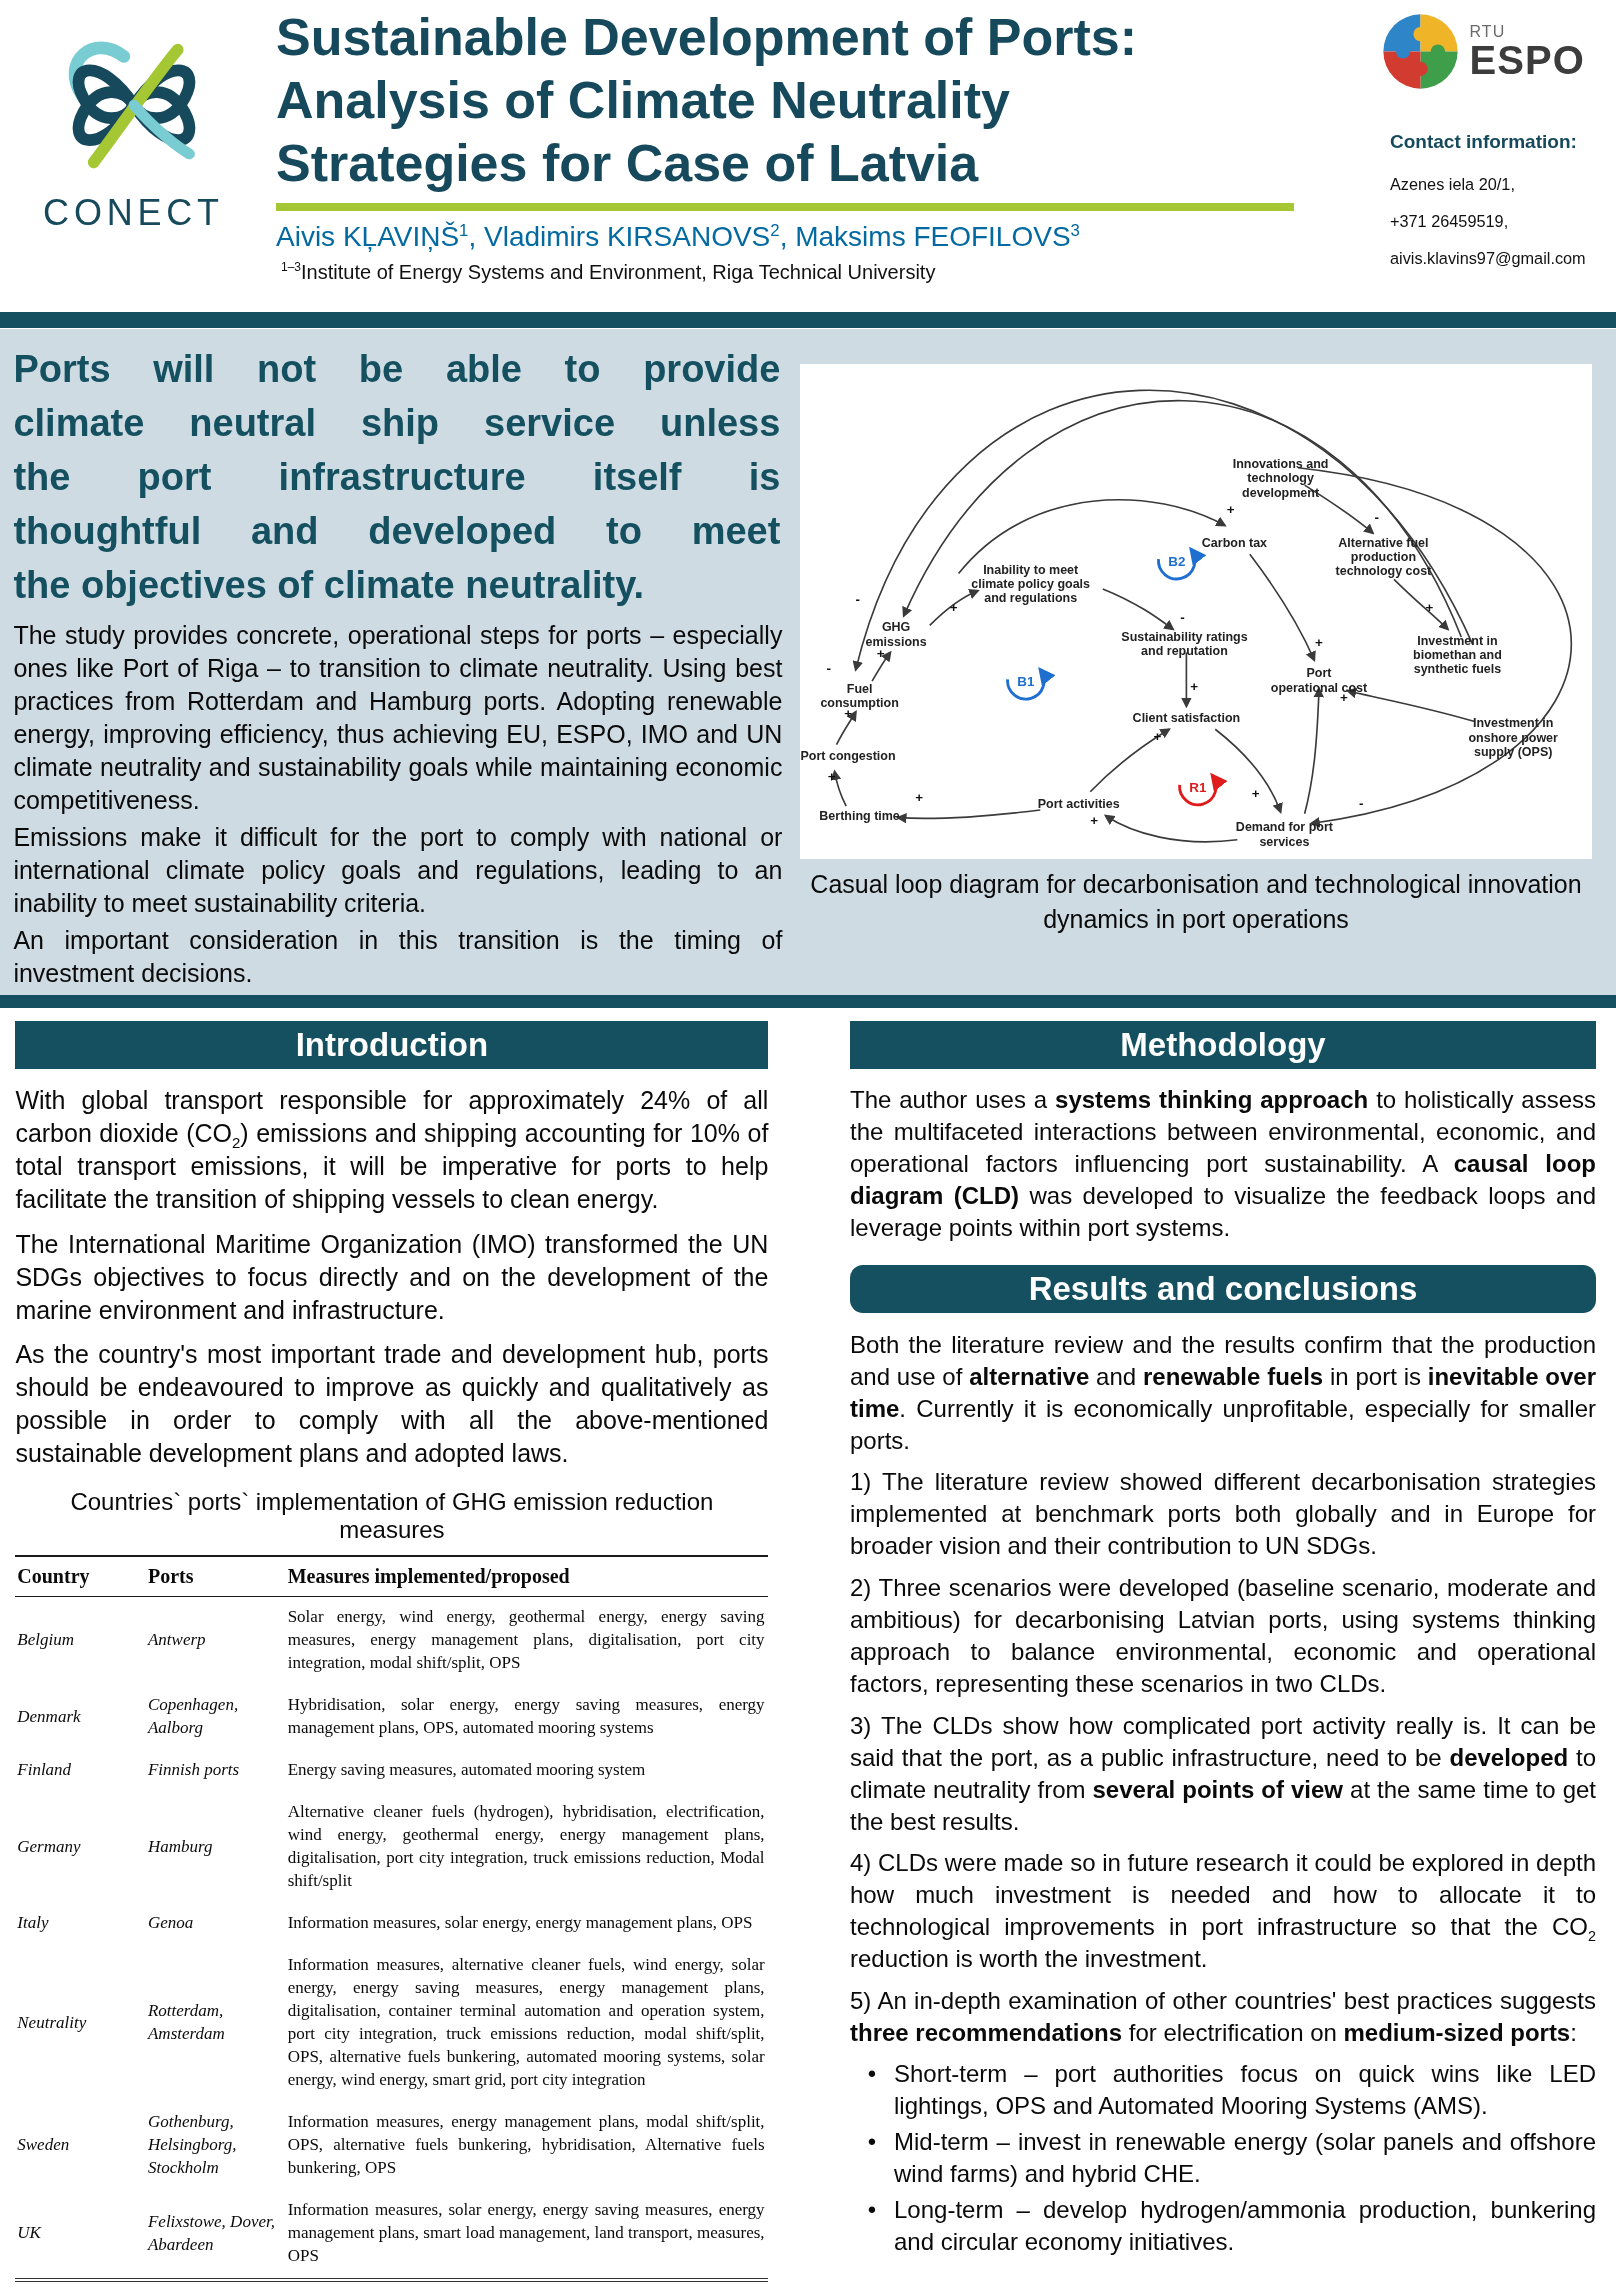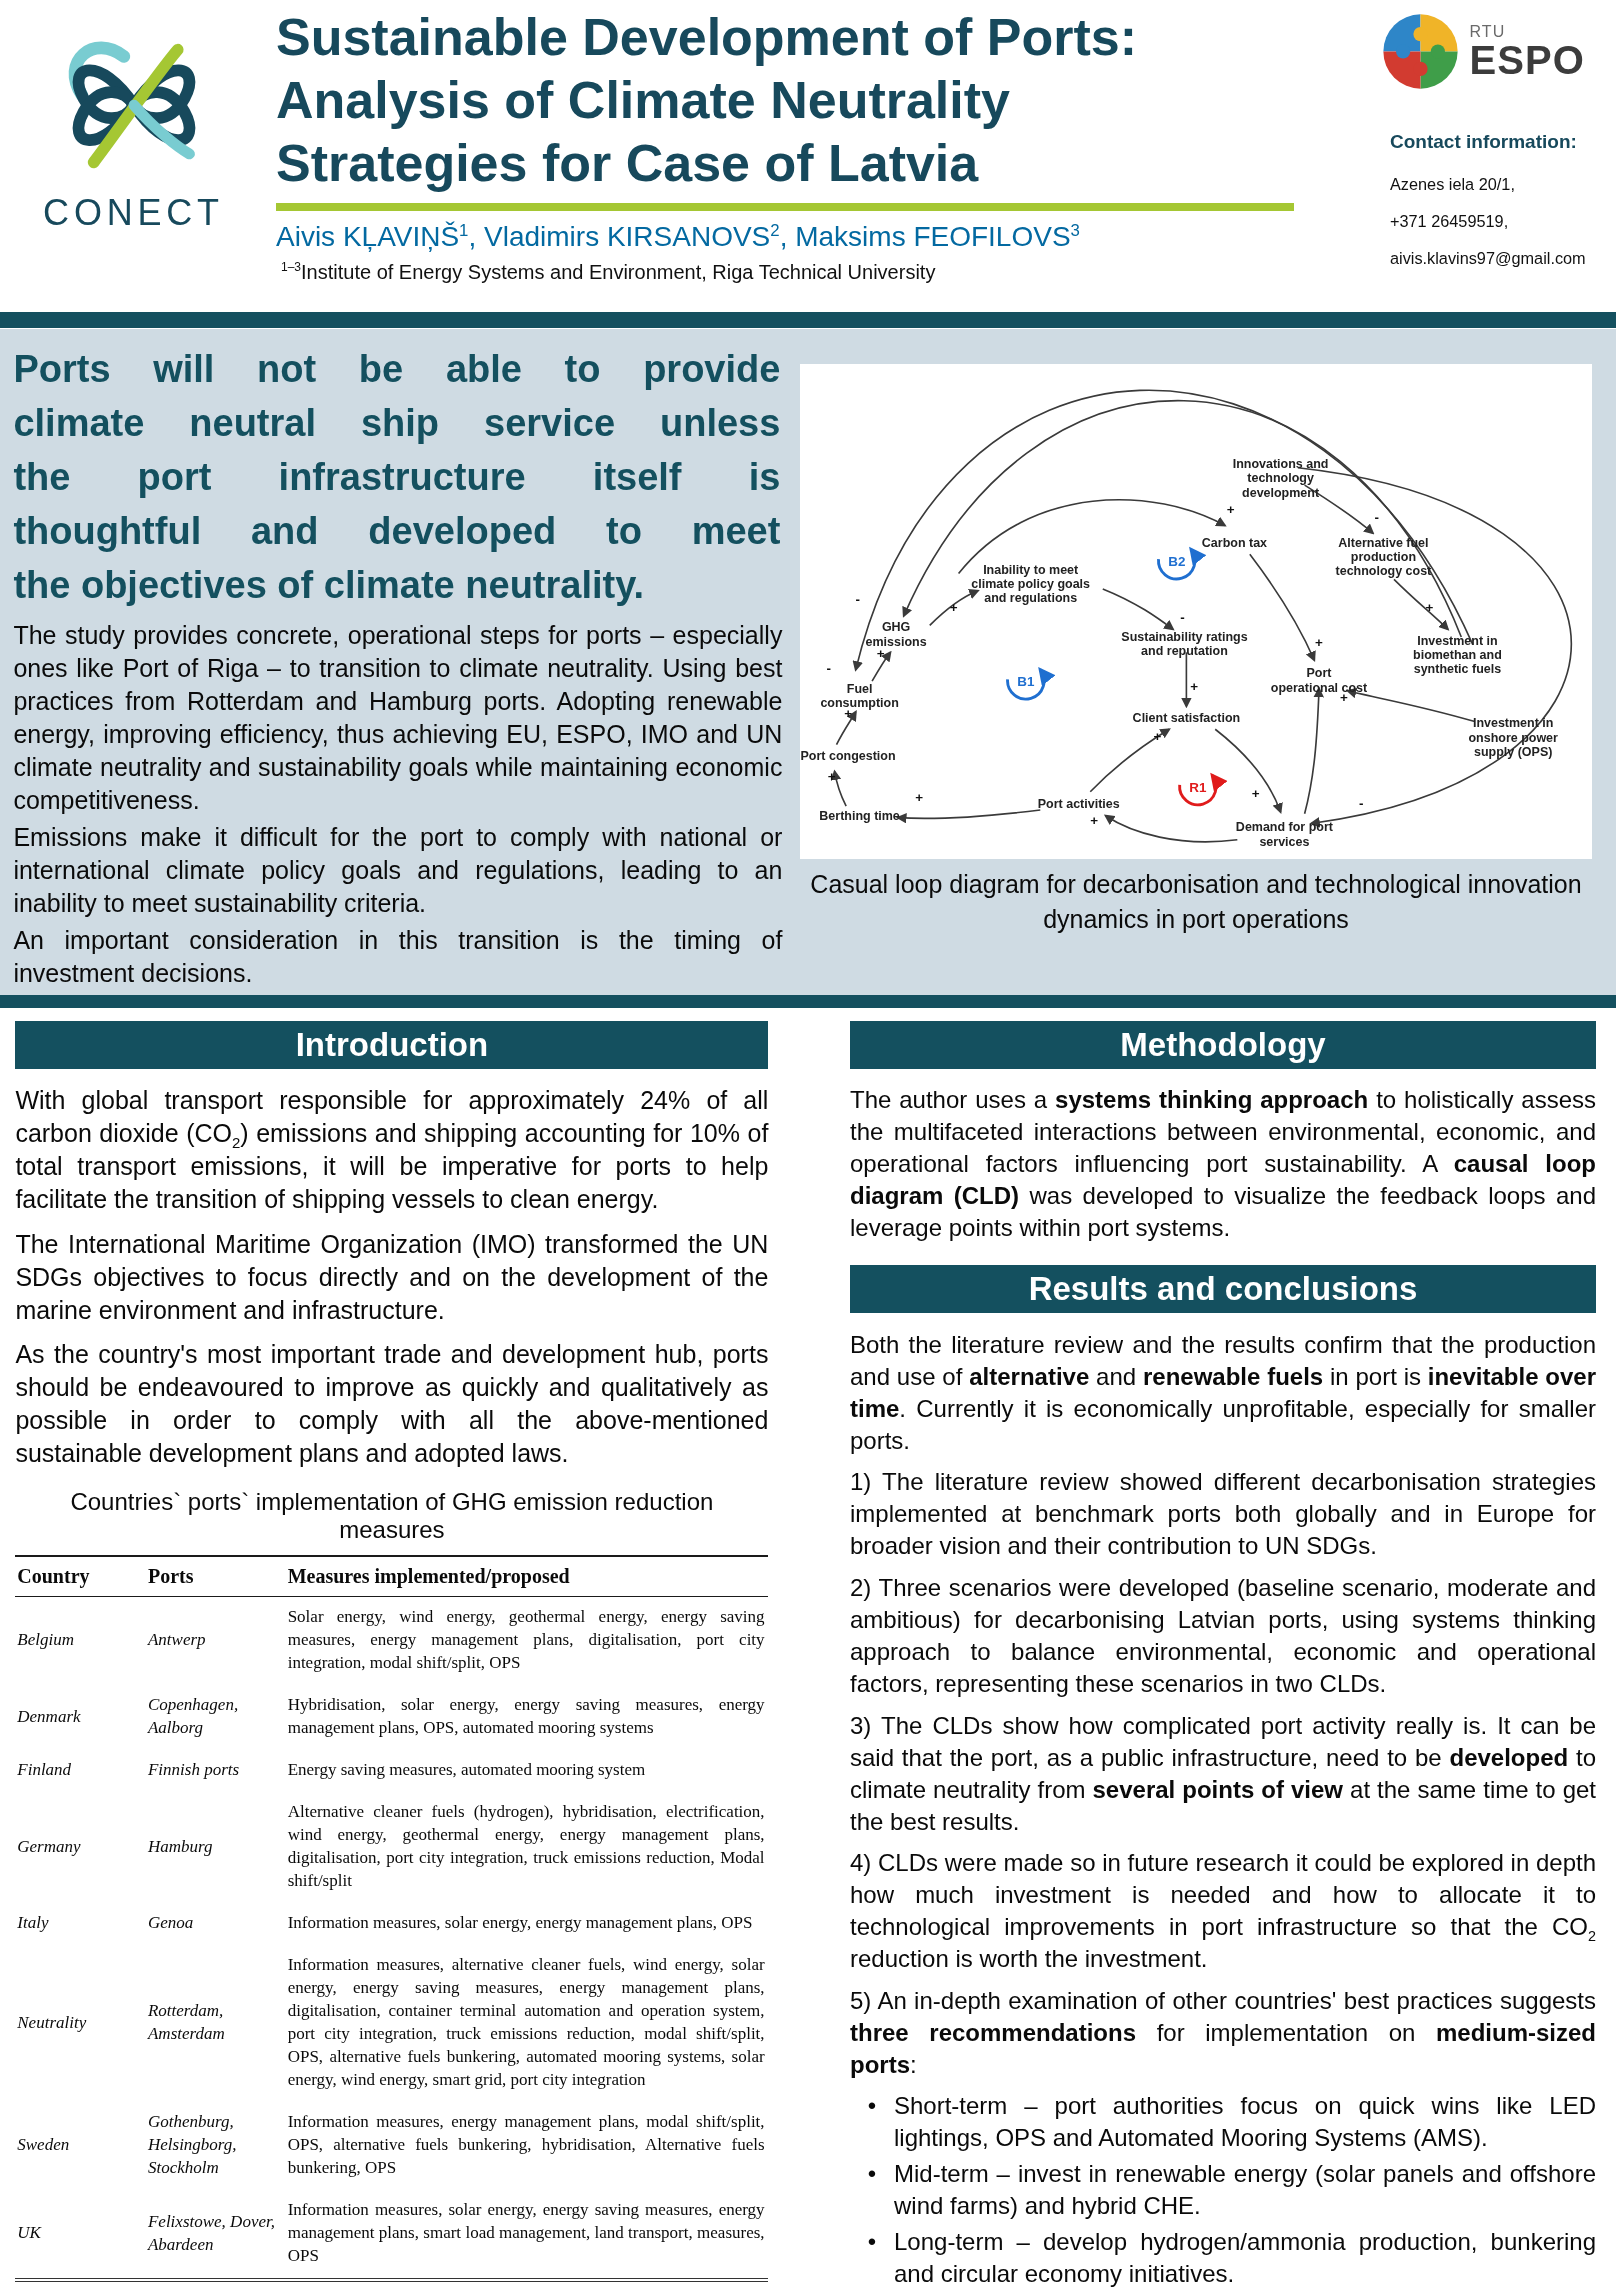--- a/index.html
+++ b/index.html
@@ -292,28 +292,28 @@
         </tbody>
     </table>
   </div>
 
   <div class="col col-right">
     <div class="secbar">Methodology</div>
     <div class="body-copy">
         <p><span>The author uses a </span><span class="b">systems thinking approach</span><span> to holistically assess the multifaceted interactions between environmental, economic, and operational factors influencing port sustainability. A </span><span class="b">causal loop diagram (CLD)</span><span> was developed to visualize the feedback loops and leverage points within port systems.</span></p>
       </div>
 
-    <div class="secbar" style="margin-top:21px;">Results and conclusions</div>
+    <div class="secbar" style="margin-top:21px;border-radius:13px;">Results and conclusions</div>
     <div class="body-copy">
         <p><span>Both the literature review and the results confirm that the production and use of </span><span class="b">alternative</span><span> and </span><span class="b">renewable fuels</span><span> in port is </span><span class="b">inevitable over time</span><span>. Currently it is economically unprofitable, especially for smaller ports.</span></p>
         <p><span>1) The literature review showed different decarbonisation strategies implemented at benchmark ports both globally and in Europe for broader vision and their contribution to UN SDGs.</span></p>
         <p><span>2) Three scenarios were developed (baseline scenario, moderate and ambitious) for decarbonising Latvian ports, using systems thinking approach to balance environmental, economic and operational factors, representing these scenarios in two CLDs.</span></p>
         <p><span>3) The CLDs show how complicated port activity really is. It can be said that the port, as a public infrastructure, need to be </span><span class="b">developed</span><span> to climate neutrality from </span><span class="b">several points of view</span><span> at the same time to get the best results.</span></p>
         <p><span>4) CLDs were made so in future research it could be explored in depth how much investment is needed and how to allocate it to technological improvements in port infrastructure so that the CO</span><sub>2</sub><span> reduction is worth the investment.</span></p>
-        <p><span>5) An in-depth examination of other countries' best practices suggests </span><span class="b">three recommendations</span><span> for implementation on </span><span class="b">medium-sized ports</span><span>:</span></p>
+        <p><span>5) An in-depth examination of other countries' best practices suggests </span><span class="b">three recommendations</span><span> for electrification on </span><span class="b">medium-sized ports</span><span>:</span></p>
       </div>
     <div class="bullets">
         <div class="bullet">
           <span class="bm">•</span>
           <span class="bt"><span>Short-term – port authorities focus on quick wins like LED lightings, OPS and Automated Mooring Systems (AMS).</span></span>
         </div>
         <div class="bullet">
           <span class="bm">•</span>
           <span class="bt"><span>Mid-term – invest in renewable energy (solar panels and offshore wind farms) and hybrid CHE.</span></span>
         </div>

